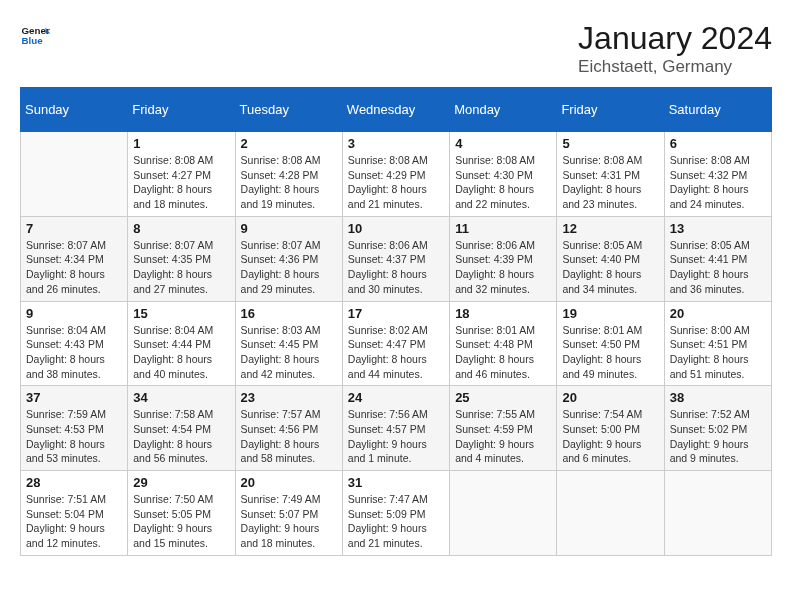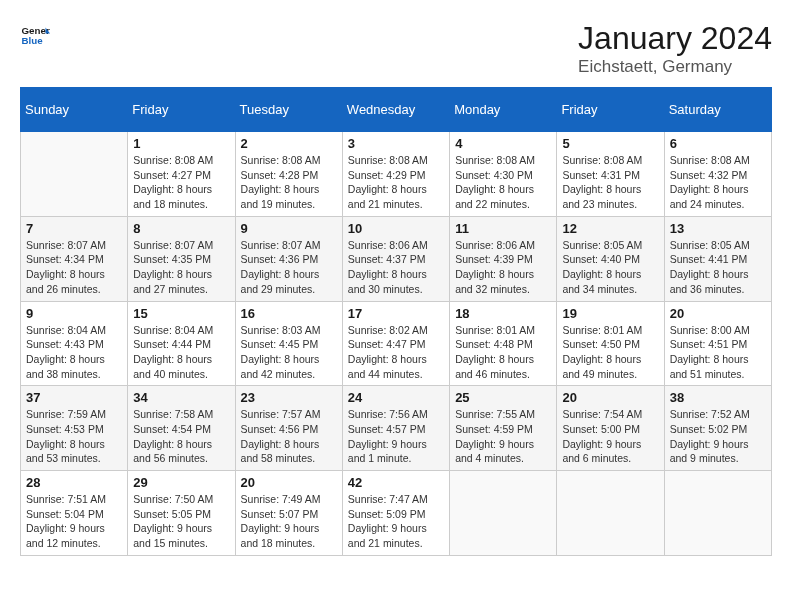--- a/index.html
+++ b/index.html
@@ -234,21 +234,21 @@
         </td>
         <td>
           <span class="day-num">29</span>
           <div class="day-info">Sunrise: 7:50 AM<br>Sunset: 5:05 PM<br>Daylight: 9 hours<br>and 15 minutes.</div>
         </td>
         <td>
           <span class="day-num">20</span>
           <div class="day-info">Sunrise: 7:49 AM<br>Sunset: 5:07 PM<br>Daylight: 9 hours<br>and 18 minutes.</div>
         </td>
         <td>
-          <span class="day-num">42</span>
+          <span class="day-num">31</span>
           <div class="day-info">Sunrise: 7:47 AM<br>Sunset: 5:09 PM<br>Daylight: 9 hours<br>and 21 minutes.</div>
         </td>
         <td class="empty"></td>
         <td class="empty"></td>
         <td class="empty"></td>
       </tr>
     </tbody>
 </table>
 
 </body></html>

